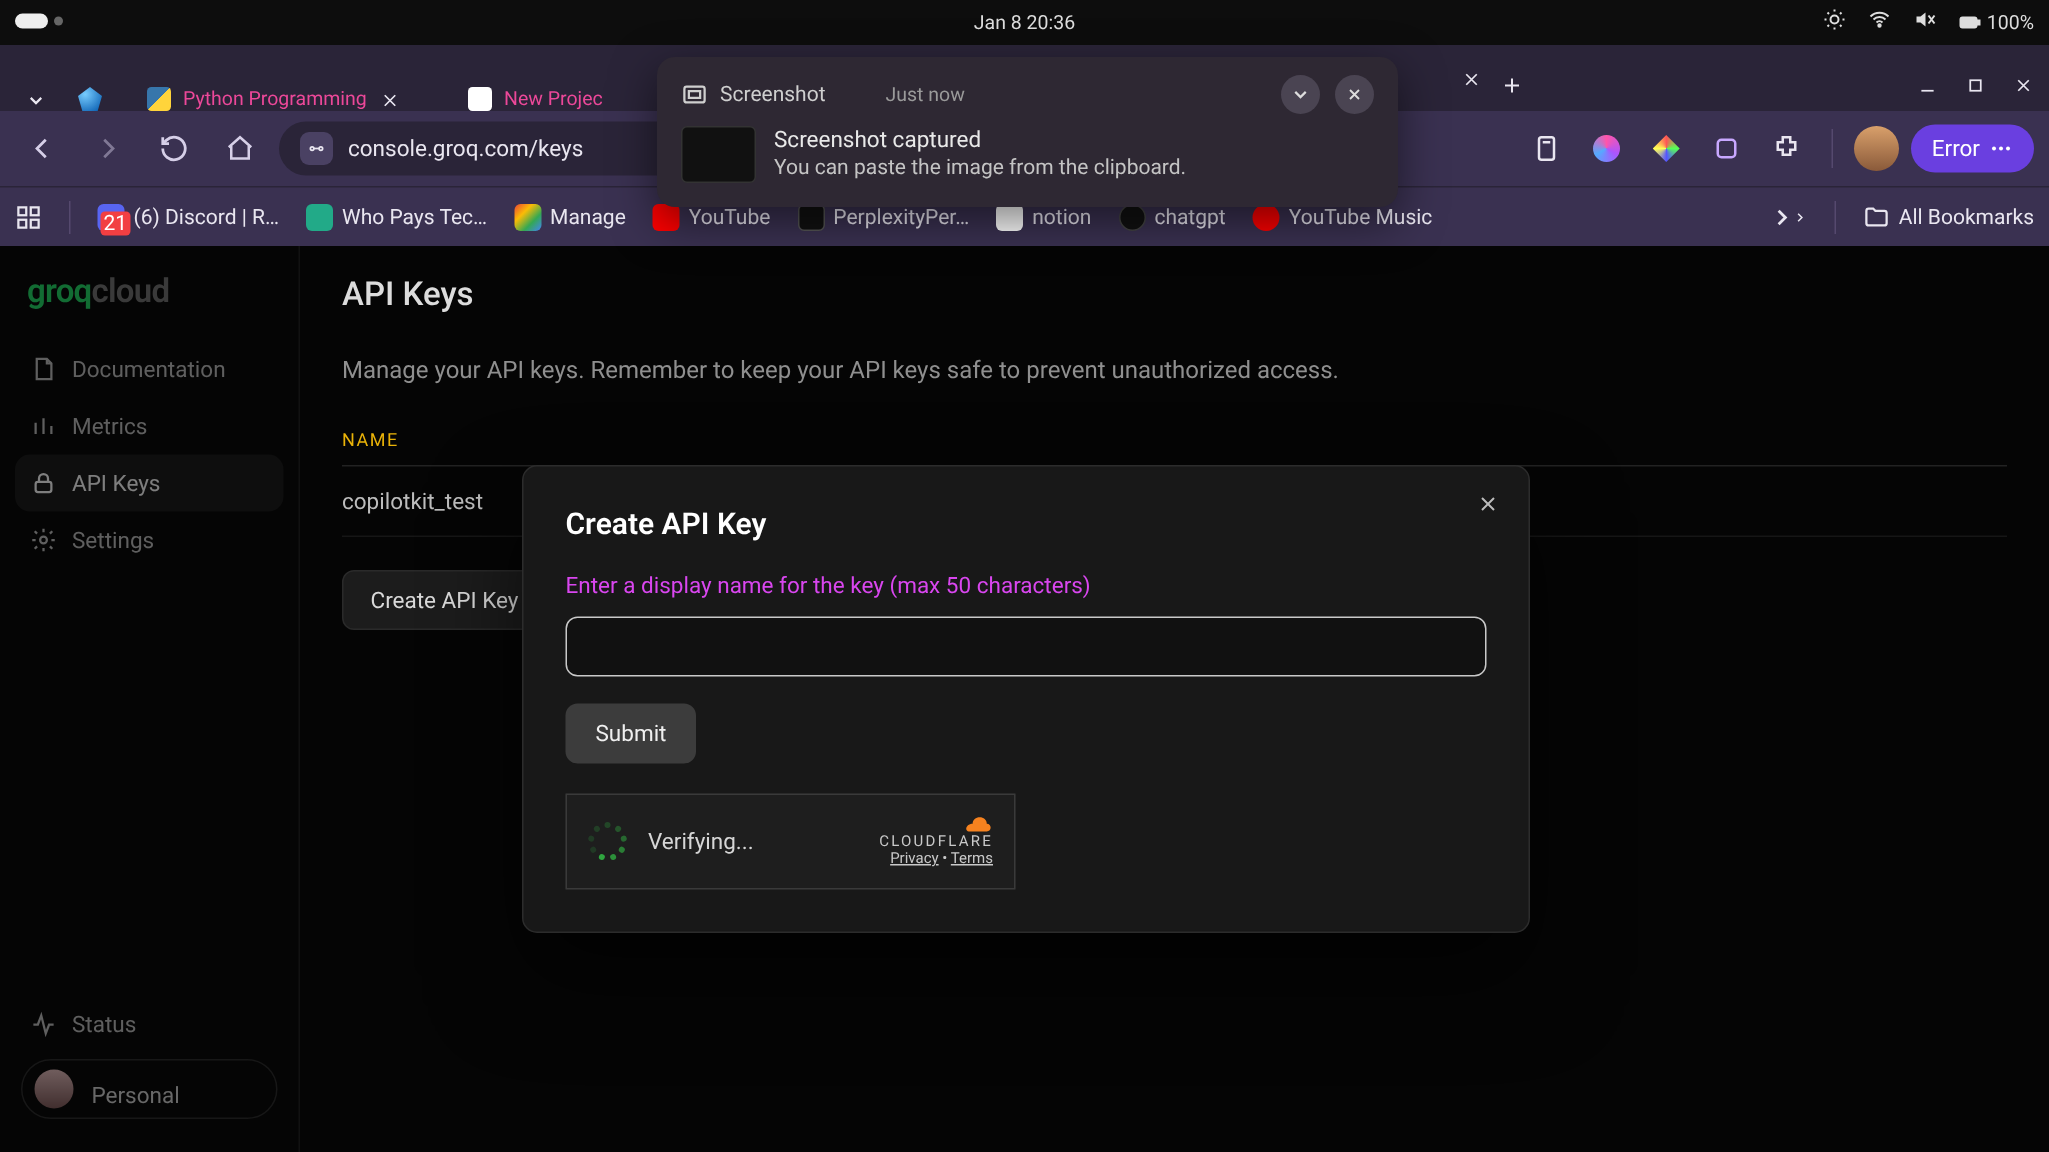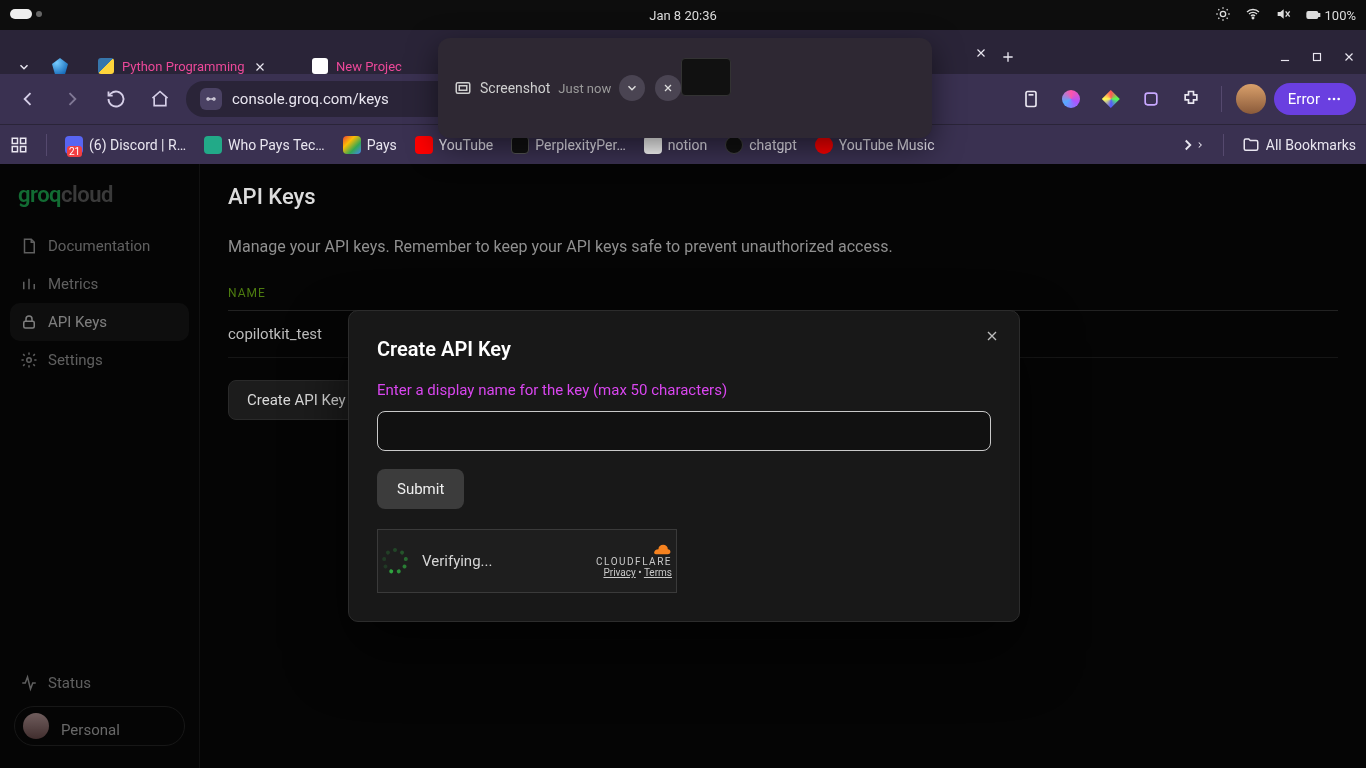--- a/index.html
+++ b/index.html
@@ -50,43 +50,43 @@
   .navitem { display: flex; align-items: center; gap: 10px; padding: 10px 10px; border-radius: 10px; color: #adadad; font-size: 15px; }
   .navitem.active { background: #1b1b1b; color: #e5e5e5; }
   .navitem svg { width: 18px; height: 18px; flex: none; }
   .sidebar .grow { flex: 1; }
   .acct { display: flex; align-items: flex-end; gap: 12px; margin: 4px; padding: 6px 8px; border: 1px solid #2a2a2a; border-radius: 20px; }
   .acct .av { width: 26px; height: 26px; border-radius: 50%; background: linear-gradient(#caa, #755); }
 
   .main { flex: 1; padding: 20px 28px; position: relative; color: #b8b8b8; }
   .main h1 { font-size: 22px; color: #dcdcdc; font-weight: 500; margin-bottom: 28px; }
   .subtitle { font-size: 16px; margin-bottom: 30px; color: #8f8f8f; }
-  .th { font-size: 12px; letter-spacing: 1px; color: #4d7c0f; border-bottom: 1px solid #222; padding-bottom: 10px; }
+  .th { font-size: 12px; letter-spacing: 1px; color: #eab308; border-bottom: 1px solid #222; padding-bottom: 10px; }
   .row { padding: 14px 0; font-size: 15px; color: #bdbdbd; border-bottom: 1px solid #161616; }
   .createbtn { margin-top: 22px; display: inline-flex; align-items: center; height: 40px; padding: 0 18px; background: #1c1c1c; border: 1px solid #2a2a2a; border-radius: 8px; font-size: 15px; color: #d9d9d9; }
 
   
   .modal { position: absolute; left: 348px; top: 310px; width: 672px; background: #181818; border: 1px solid #2c2c2c; border-radius: 10px; padding: 26px 28px 28px; box-shadow: 0 30px 60px rgba(0,0,0,.6); }
   .modal h2 { font-size: 20px; color: #fff; font-weight: 600; margin-bottom: 20px; }
   .modal .mx { position: absolute; right: 16px; top: 14px; width: 22px; height: 22px; display:flex; align-items:center; justify-content:center; color:#bcbcbc; }
   .modal label { display: block; font-size: 15px; color: #d946ef; margin-bottom: 12px; }
   .modal input[type=text] { width: 100%; height: 40px; background: #111; border: 1px solid #c9c9c9; border-radius: 8px; padding: 0 12px; color: #fff; font-size: 15px; outline: none; }
   .submit { margin-top: 18px; height: 40px; padding: 0 20px; background: #3c3c3c; color: #efefef; border: none; border-radius: 8px; font-size: 15px; }
-  .cf { margin-top: 20px; width: 300px; height: 64px; border: 1px solid #3a3a3a; background: #1e1e1e; display: flex; align-items: center; padding: 0 4px; gap: 14px; font-size: 15px; color: #d6d6d6; }
+  .cf { margin-top: 20px; width: 300px; height: 64px; border: 1px solid #3a3a3a; background: #1e1e1e; display: flex; align-items: center; padding: 0 14px; gap: 14px; font-size: 15px; color: #d6d6d6; }
   .cf .spin { width: 26px; height: 26px; position: relative; }
   .cf .spin i { position: absolute; width: 4px; height: 4px; border-radius: 50%; background: #2fa53f; left: 11px; top: 0; transform-origin: 2px 13px; }
   .cf .brand { margin-left: auto; text-align: right; font-size: 10px; color: #c9c9c9; }
   .cf .brand .cloud { font-weight: 700; letter-spacing: 1.5px; font-size: 10px; }
   .cf .brand .cloud svg { vertical-align: -3px; }
   .cf .brand a { color: #c9c9c9; text-decoration: underline; }
 
   
-  .toast { position: absolute; left: 438px; top: 38px; width: 494px; height: 100px; background: #2e2833; border-radius: 12px; padding: 12px 16px; display: flex; flex-direction: row; box-shadow: 0 10px 30px rgba(0,0,0,.5); z-index: 50; }
+  .toast { position: absolute; left: 438px; top: 38px; width: 494px; height: 100px; background: #2e2833; border-radius: 12px; padding: 12px 16px; display: flex; flex-direction: column; box-shadow: 0 10px 30px rgba(0,0,0,.5); z-index: 50; }
   .toast .trow1 { display: flex; align-items: center; gap: 8px; color: #cfcfcf; font-size: 14px; }
-  .toast .trow1 .sub { color: #9a9a9a; font-size: 13px; }
+  .toast .trow1 .sub { color: #9a9a9a; font-size: 13px; margin-left: 32px; }
   .toast .tbtns { margin-left: auto; display: flex; gap: 10px; }
   .tbtn { width: 26px; height: 26px; border-radius: 50%; background: #4a4452; display:flex; align-items:center; justify-content:center; color:#ddd; }
   .toast .trow2 { display: flex; gap: 12px; margin-top: 8px; }
   .thumb { width: 50px; height: 38px; background: #111; border: 1px solid #333; border-radius: 4px; flex: none; }
   .toast .msg .t1 { color: #e9e9e9; font-size: 15px; }
   .toast .msg .t2 { color: #c4c4c4; font-size: 14px; margin-top: 2px; }
 
   
   .dim { position: absolute; inset: 0; background: rgba(0,0,0,.45); }
 </style>
@@ -244,31 +244,31 @@
       <svg width="18" height="18" viewBox="0 0 24 24" fill="none" stroke="#e9e6f0" stroke-width="2">
         <rect x="3" y="3" width="7" height="7"></rect>
         <rect x="14" y="3" width="7" height="7"></rect>
         <rect x="3" y="14" width="7" height="7"></rect>
         <rect x="14" y="14" width="7" height="7"></rect>
       </svg>
     </span>
   <span class="bmsep"></span>
   <span class="bm">
       <span class="bi" style="background:#5865f2;position:relative">
-        <span style="position:absolute;left:2px;bottom:-3px;background:#f23f42;color:#fff;font-size:10px;padding:0 2px;border-radius:3px">21</span>
+        <span style="position:absolute;left:2px;bottom:-3px;background:#f23f42;color:#fff;font-size:14px;padding:0 2px;border-radius:3px">21</span>
       </span>
       <span>(6) Discord | R…</span>
     </span>
   <span class="bm">
       <span class="bi" style="background:#2a8"></span>
       <span>Who Pays Tec…</span>
     </span>
   <span class="bm">
       <span class="bi" style="background:linear-gradient(135deg,#ea4335,#fbbc05,#34a853,#4285f4)"></span>
-      <span>Pays</span>
+      <span>Manage</span>
     </span>
   <span class="bm">
       <span class="bi" style="background:#f00"></span>
       <span>YouTube</span>
     </span>
   <span class="bm">
       <span class="bi" style="background:#111;border:1px solid #555"></span>
       <span>PerplexityPer…</span>
     </span>
   <span class="bm">
@@ -406,14 +406,18 @@
         </span>
       <span class="tbtn">
           <svg viewBox="0 0 24 24" width="12" height="12" stroke="#ddd" stroke-width="2.5">
             <path d="M6 6l12 12M18 6 6 18"></path>
           </svg>
         </span>
     </div>
   </div>
   <div class="trow2">
     <div class="thumb"></div>
+    <div class="msg">
+      <div class="t1">Screenshot captured</div>
+      <div class="t2">You can paste the image from the clipboard.</div>
+    </div>
   </div>
 </div>
 
 </body></html>

